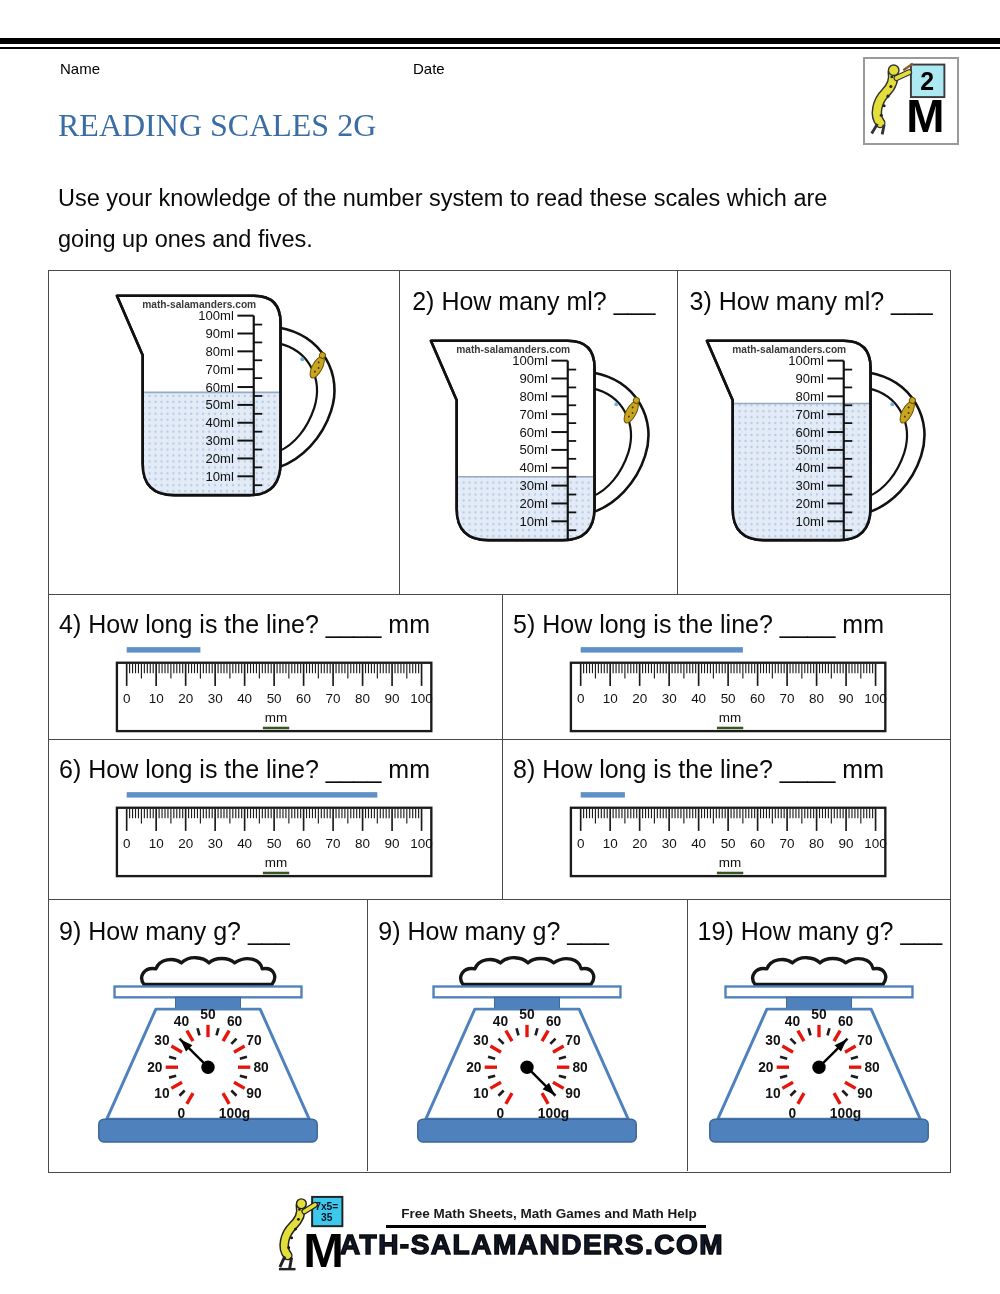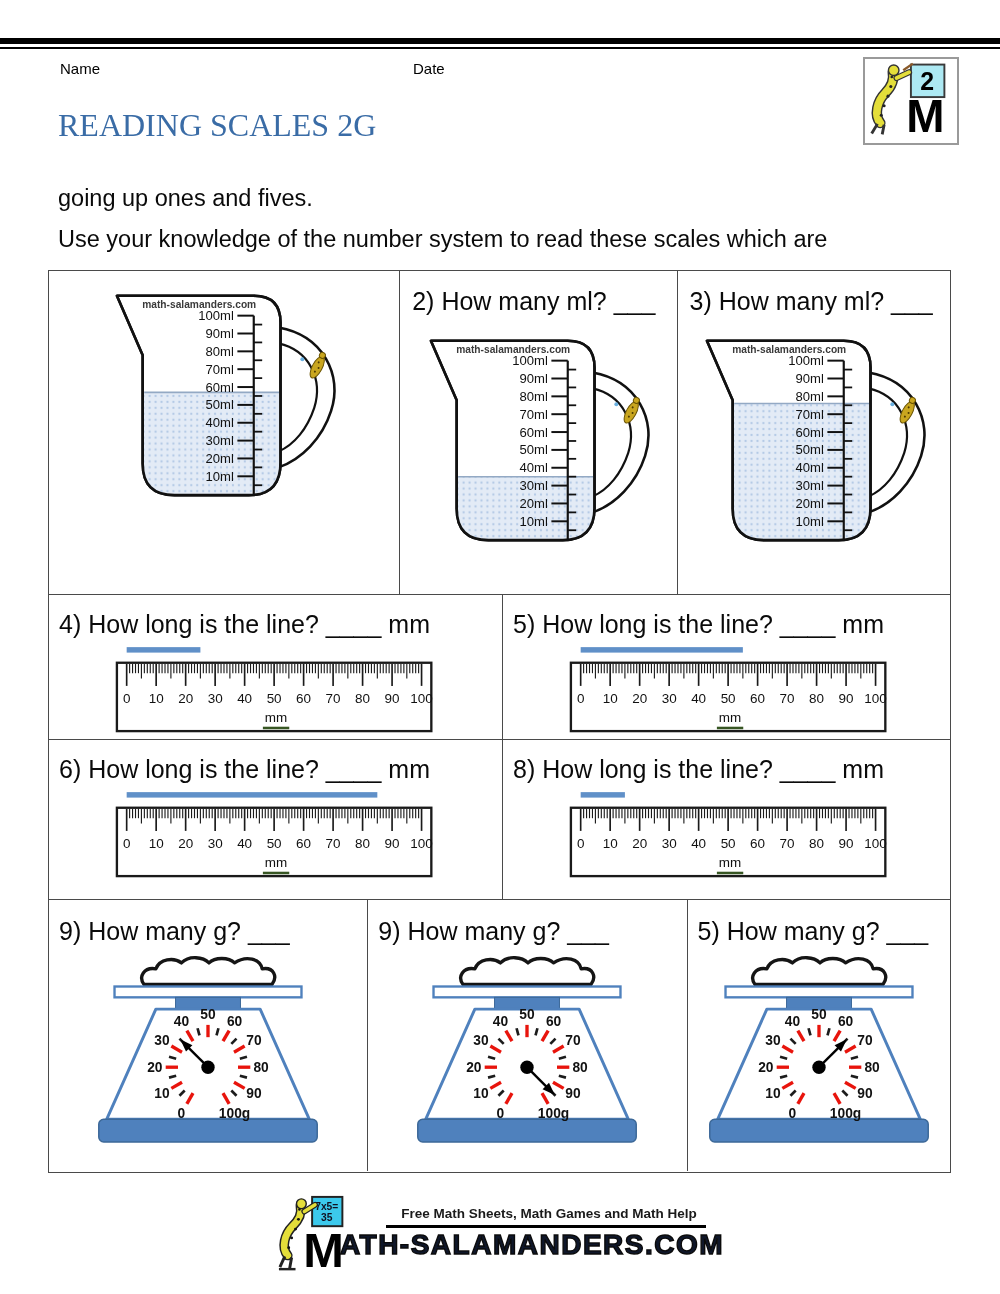--- a/index.html
+++ b/index.html
@@ -68,22 +68,22 @@
         <circle cx="24" cy="38" r="1.6" fill="#222"></circle>
         <circle cx="27" cy="28" r="1.6" fill="#222"></circle>
         <circle cx="28" cy="18" r="1.4" fill="#222"></circle>
       </g>
     </svg>
   </div>
 
   <div class="page-title">READING SCALES 2G</div>
 
   <div class="instructions">
+    <div>Use your knowledge of the number system to read these scales which are</div>
     <div>going up ones and fives.</div>
-    <div>Use your knowledge of the number system to read these scales which are</div>
   </div>
 
   <div class="qtable">
 
     <div class="trow row1">
       <div class="cell" style="width:352px">
         <svg class="jug-svg" viewBox="0 0 240 240">
             <defs>
               <pattern id="dots0" width="6" height="6" patternUnits="userSpaceOnUse">
                 <rect x="0" y="0" width="6" height="6" fill="#e3ebf6"></rect>
@@ -838,21 +838,21 @@
             <text x="171.7653718043597" y="97.8" text-anchor="middle" font-size="14" font-weight="600" fill="#111">70</text>
             <text x="179" y="124.8" text-anchor="middle" font-size="14" font-weight="600" fill="#111">80</text>
             <text x="171.7653718043597" y="151.8" text-anchor="middle" font-size="14" font-weight="600" fill="#111">90</text>
             <text x="152" y="171.5653718043597" text-anchor="middle" font-size="14" font-weight="600" fill="#111">100g</text>
             <line x1="125" y1="120" x2="146.21320343559643" y2="141.21320343559643" stroke="#000" stroke-width="2.4"></line>
             <polygon points="153.2842712474619,148.2842712474619 140.8391918985787,142.34457428549487 147.3445742854949,135.83919189857866" fill="#000"></polygon>
             <circle cx="125" cy="120" r="6.8" fill="#000"></circle>
           </svg>
       </div>
       <div class="cell" style="width:263px">
-        <div class="q-title">5) How many g? ___</div>
+        <div class="q-title">19) How many g? ___</div>
         <svg class="dial-svg" viewBox="0 0 250 202">
             <path d="M 60 36 C 54 28 60 18 72 20 C 76 10 90 8 98 14 C 106 6 120 8 126 14 C 132 8 146 8 152 14 C 164 6 178 10 180 20 C 192 18 196 28 190 36 L 60 36 Z" fill="#fff" stroke="#151515" stroke-width="3.4" stroke-linejoin="round"></path>
             <rect x="30" y="38" width="190" height="11" fill="#fff" stroke="#4f81bd" stroke-width="2.4"></rect>
             <rect x="92" y="49" width="66" height="12" fill="#4f81bd" stroke="#3c6898" stroke-width="1"></rect>
             <polygon points="72,61 178,61 228,173 22,173" fill="#fff" stroke="#4f81bd" stroke-width="3" stroke-linejoin="round"></polygon>
             <rect x="14" y="173" width="222" height="23" rx="5" fill="#4f81bd" stroke="#3c6898" stroke-width="1.5"></rect>
             <line x1="109.75" y1="146.41377481542537" x2="103.5" y2="157.23909236273087" stroke="#e8140c" stroke-width="3.4"></line>
             <line x1="101.31192283025065" y1="143.68807716974933" x2="96.00862197135154" y2="148.99137802864846" stroke="#1c1c1c" stroke-width="2.7"></line>
             <line x1="98.58622518457462" y1="135.25" x2="87.76090763726913" y2="141.5" stroke="#e8140c" stroke-width="3.4"></line>
             <line x1="92.64148481931622" y1="128.67043801093445" x2="85.39704112214821" y2="130.61158084920336" stroke="#1c1c1c" stroke-width="2.7"></line>

